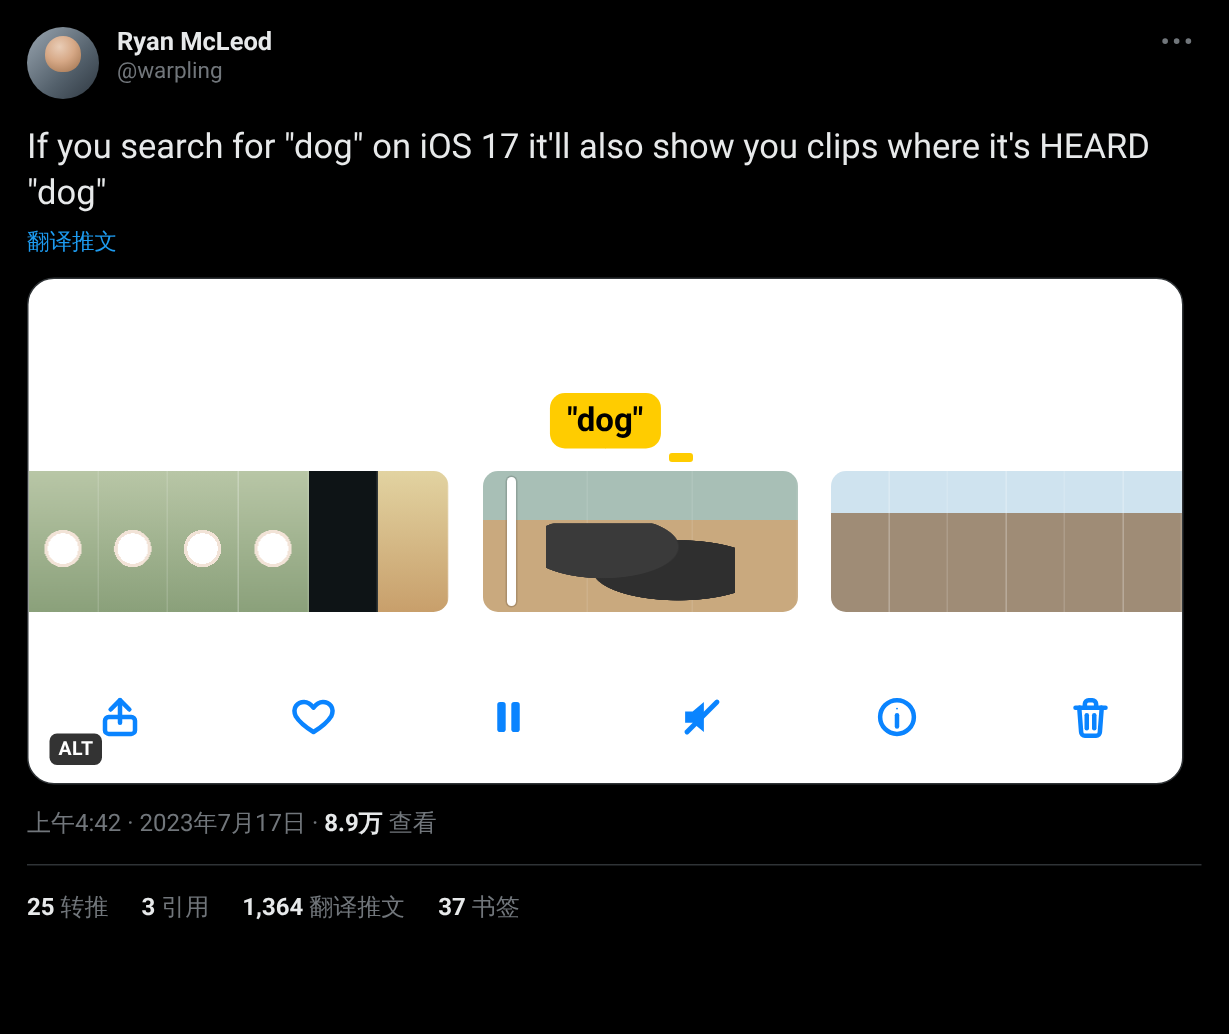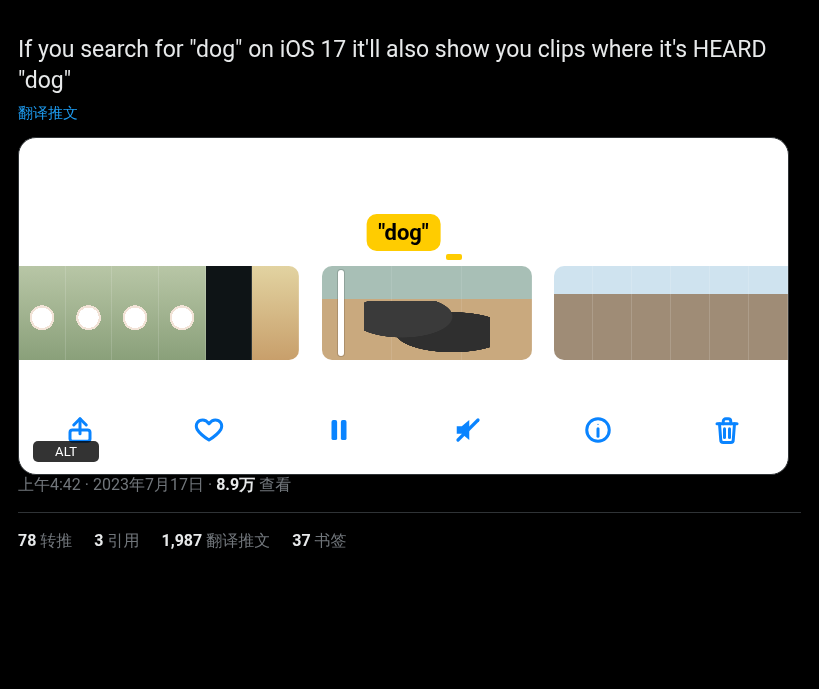--- a/index.html
+++ b/index.html
@@ -38,35 +38,43 @@
   .clip.center .cursor { position:absolute; left: 16px; top: 4px; bottom: 4px; width: 6px; background:#fff; border-radius:3px; box-shadow: 0 0 0 1px rgba(0,0,0,.15);}
   .clip.right .frame { background: linear-gradient(180deg,#cfe3ef 0 30%, #9f8c76 30% 100%); border-right: 1px solid rgba(255,255,255,.15);}
   .dog-shape { position:absolute; width: 60%; height: 55%; bottom: 8%; left: 20%; background: radial-gradient(ellipse at 30% 30%, #3a3a3a 0 40%, transparent 41%), radial-gradient(ellipse at 70% 60%, #2f2f2f 0 45%, transparent 46%); }
 
   .toolbar { position: absolute; left: 0; right: 0; bottom: 22px; height: 44px; display: flex; justify-content: space-between; align-items: center; padding: 0 44px; }
   .tb-btn { color: #0a84ff; display: inline-flex; align-items: center; justify-content: center; cursor: pointer; width: 34px; height: 34px; }
   .tb-btn svg { width: 30px; height: 30px; stroke: currentColor; fill: none; stroke-width: 2.4; stroke-linecap: round; stroke-linejoin: round; }
   .tb-btn.pause svg, .tb-btn.mute svg { fill: currentColor; stroke: none; }
   .tb-btn.info svg { stroke-width: 2.4; }
 
-  .alt-badge { position: absolute; left: 14px; bottom: 12px; background: rgba(0,0,0,.8); color: #fff; font-weight: 400; font-size: 13px; padding: 3px 22px; border-radius: 5px; letter-spacing: .3px;}
+  .alt-badge { position: absolute; left: 14px; bottom: 12px; background: rgba(0,0,0,.8); color: #fff; font-weight: 700; font-size: 13px; padding: 3px 6px; border-radius: 5px; letter-spacing: .3px;}
 
-  .meta { color: #71767b; font-size: 16px; }
+  .meta { margin-top: 16px; color: #71767b; font-size: 16px; }
   .meta .sep { padding: 0 4px; }
   .meta .views-count { color: #e7e9ea; font-weight: 700; }
   .divider { height: 1px; background: #2f3336; margin-top: 16px; }
 
   .engage { display: flex; gap: 22px; padding: 18px 0 0 0; color: #71767b; font-size: 16px; }
   .engage .num { color: #e7e9ea; font-weight: 700; margin-right: 4px; }
   .engage .item { cursor: pointer; }
 </style>
 </head>
 <body>
 
 <div class="tweet">
+  <div class="header">
+    <div class="avatar"></div>
+    <div class="names">
+      <div class="display-name">Ryan McLeod</div>
+      <div class="handle">@warpling</div>
+    </div>
+    <div class="more">•••</div>
+  </div>
 
   <div class="body-text">If you search for "dog" on iOS 17 it'll also show you clips where it's HEARD "dog"</div>
   <span class="translate">翻译推文</span>
 
   <div class="media-card">
     <div class="tooltip">"dog"</div>
     <div class="marker"></div>
 
     <div class="strip">
       <div class="clip left">
@@ -145,18 +153,18 @@
     <div class="alt-badge">ALT</div>
   </div>
 
   <div class="meta">
     <span>上午4:42</span><span class="sep">·</span><span>2023年7月17日</span><span class="sep">·</span><span class="views-count">8.9万</span> <span>查看</span>
   </div>
 
   <div class="divider"></div>
 
   <div class="engage">
-    <span class="item"><span class="num">78</span><span>转推</span></span>
+    <span class="item"><span class="num">25</span><span>转推</span></span>
     <span class="item"><span class="num">3</span><span>引用</span></span>
-    <span class="item"><span class="num">1,987</span><span>翻译推文</span></span>
+    <span class="item"><span class="num">1,364</span><span>翻译推文</span></span>
     <span class="item"><span class="num">37</span><span>书签</span></span>
   </div>
 </div>
 
 </body></html>

